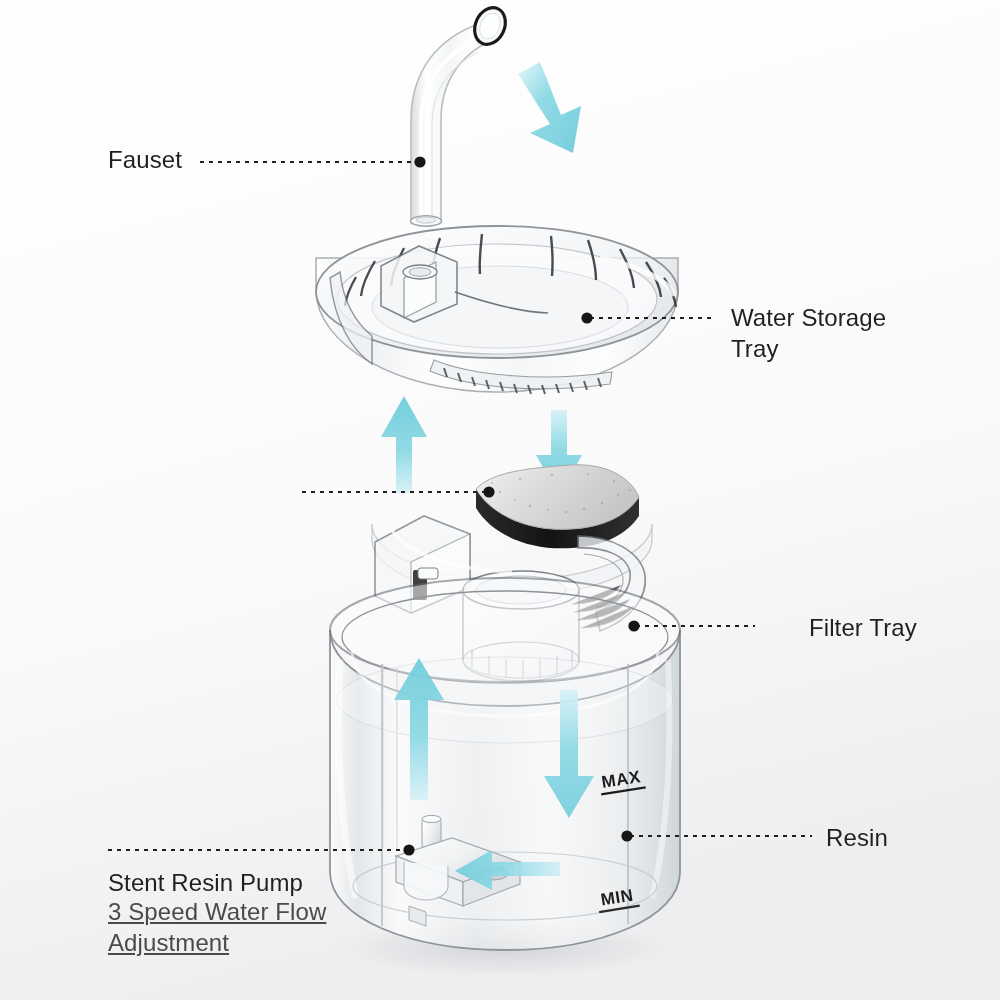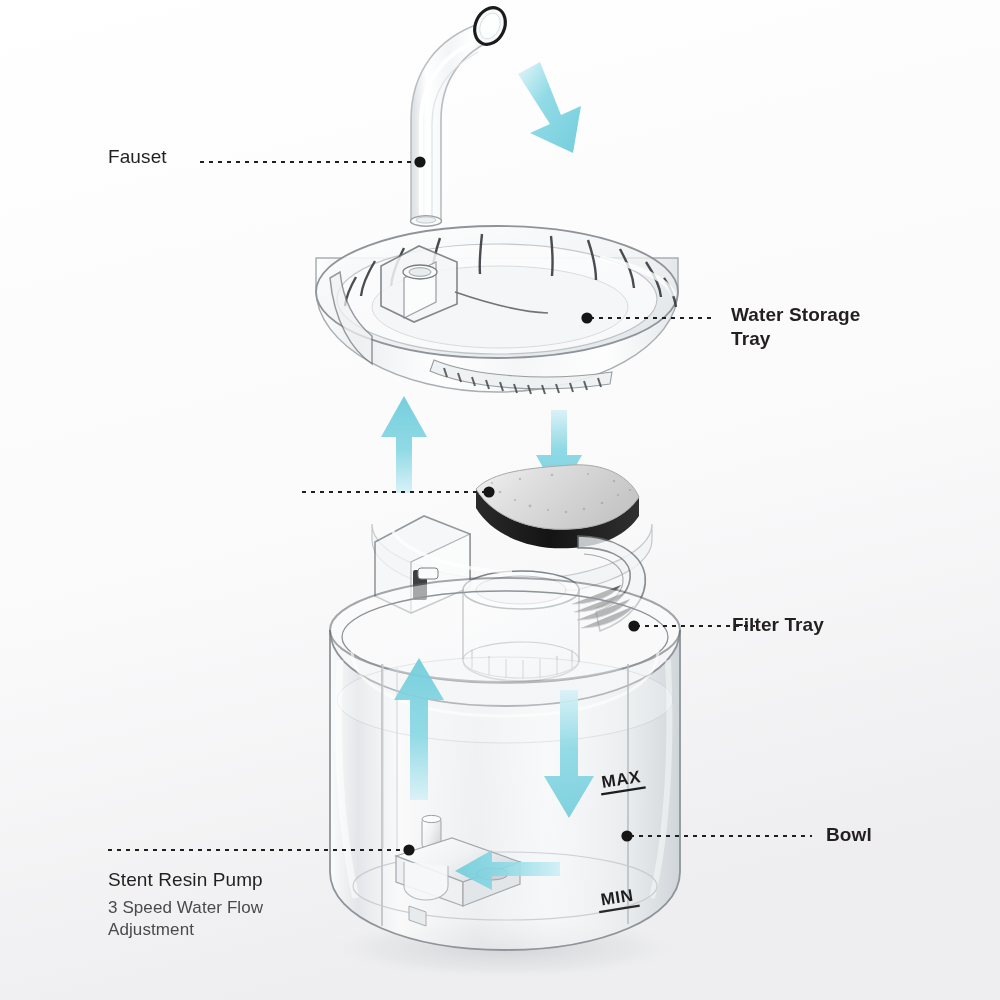--- a/index.html
+++ b/index.html
@@ -24,29 +24,29 @@
     height: 1000px;
   }
   .label {
     position: absolute;
     color: #231f20;
     font-family: "Liberation Sans", sans-serif;
     line-height: 1.28;
     white-space: pre-line;
     letter-spacing: 0.1px;
   }
-  .label.primary { font-size: 19px; }
-  .label.sub { font-size: 17px; color: #4a4a4c; }
-  .label.right { text-align: left; font-weight: bold; }
+  .label.primary { font-size: 24px; }
+  .label.sub { font-size: 24px; color: #4a4a4c; text-decoration: underline; }
+  .label.right { text-align: left; }
   .label.left { text-align: left; }
 
   .lbl-fauset      { left: 108px; top: 145px; }
   .lbl-storage     { left: 731px; top: 303px; }
   .lbl-filter-med  { left: 108px; top: 480px; }
-  .lbl-filtertray  { left: 732px; top: 613px; }
+  .lbl-filtertray  { left: 809px; top: 613px; }
   .lbl-bowl        { left: 826px; top: 823px; }
   .lbl-pump        { left: 108px; top: 868px; }
   .lbl-pump-sub    { left: 108px; top: 897px; }
 </style>
 </head>
 <body>
 
 <div id="page">
 
   <svg id="scene" viewBox="0 0 1000 1000" xmlns="http://www.w3.org/2000/svg">
@@ -411,19 +411,19 @@
   </svg>
 
   <div class="label primary left lbl-fauset">Fauset</div>
 
   <div class="label primary right lbl-storage">Water Storage
 Tray</div>
 
 
   <div class="label primary right lbl-filtertray">Filter Tray</div>
 
-  <div class="label primary right lbl-bowl">Bowl</div>
+  <div class="label primary right lbl-bowl">Resin</div>
 
   <div class="label primary left lbl-pump">Stent Resin Pump</div>
   <div class="label sub left lbl-pump-sub">3 Speed Water Flow
 Adjustment</div>
 
 </div>
 
 </body></html>

